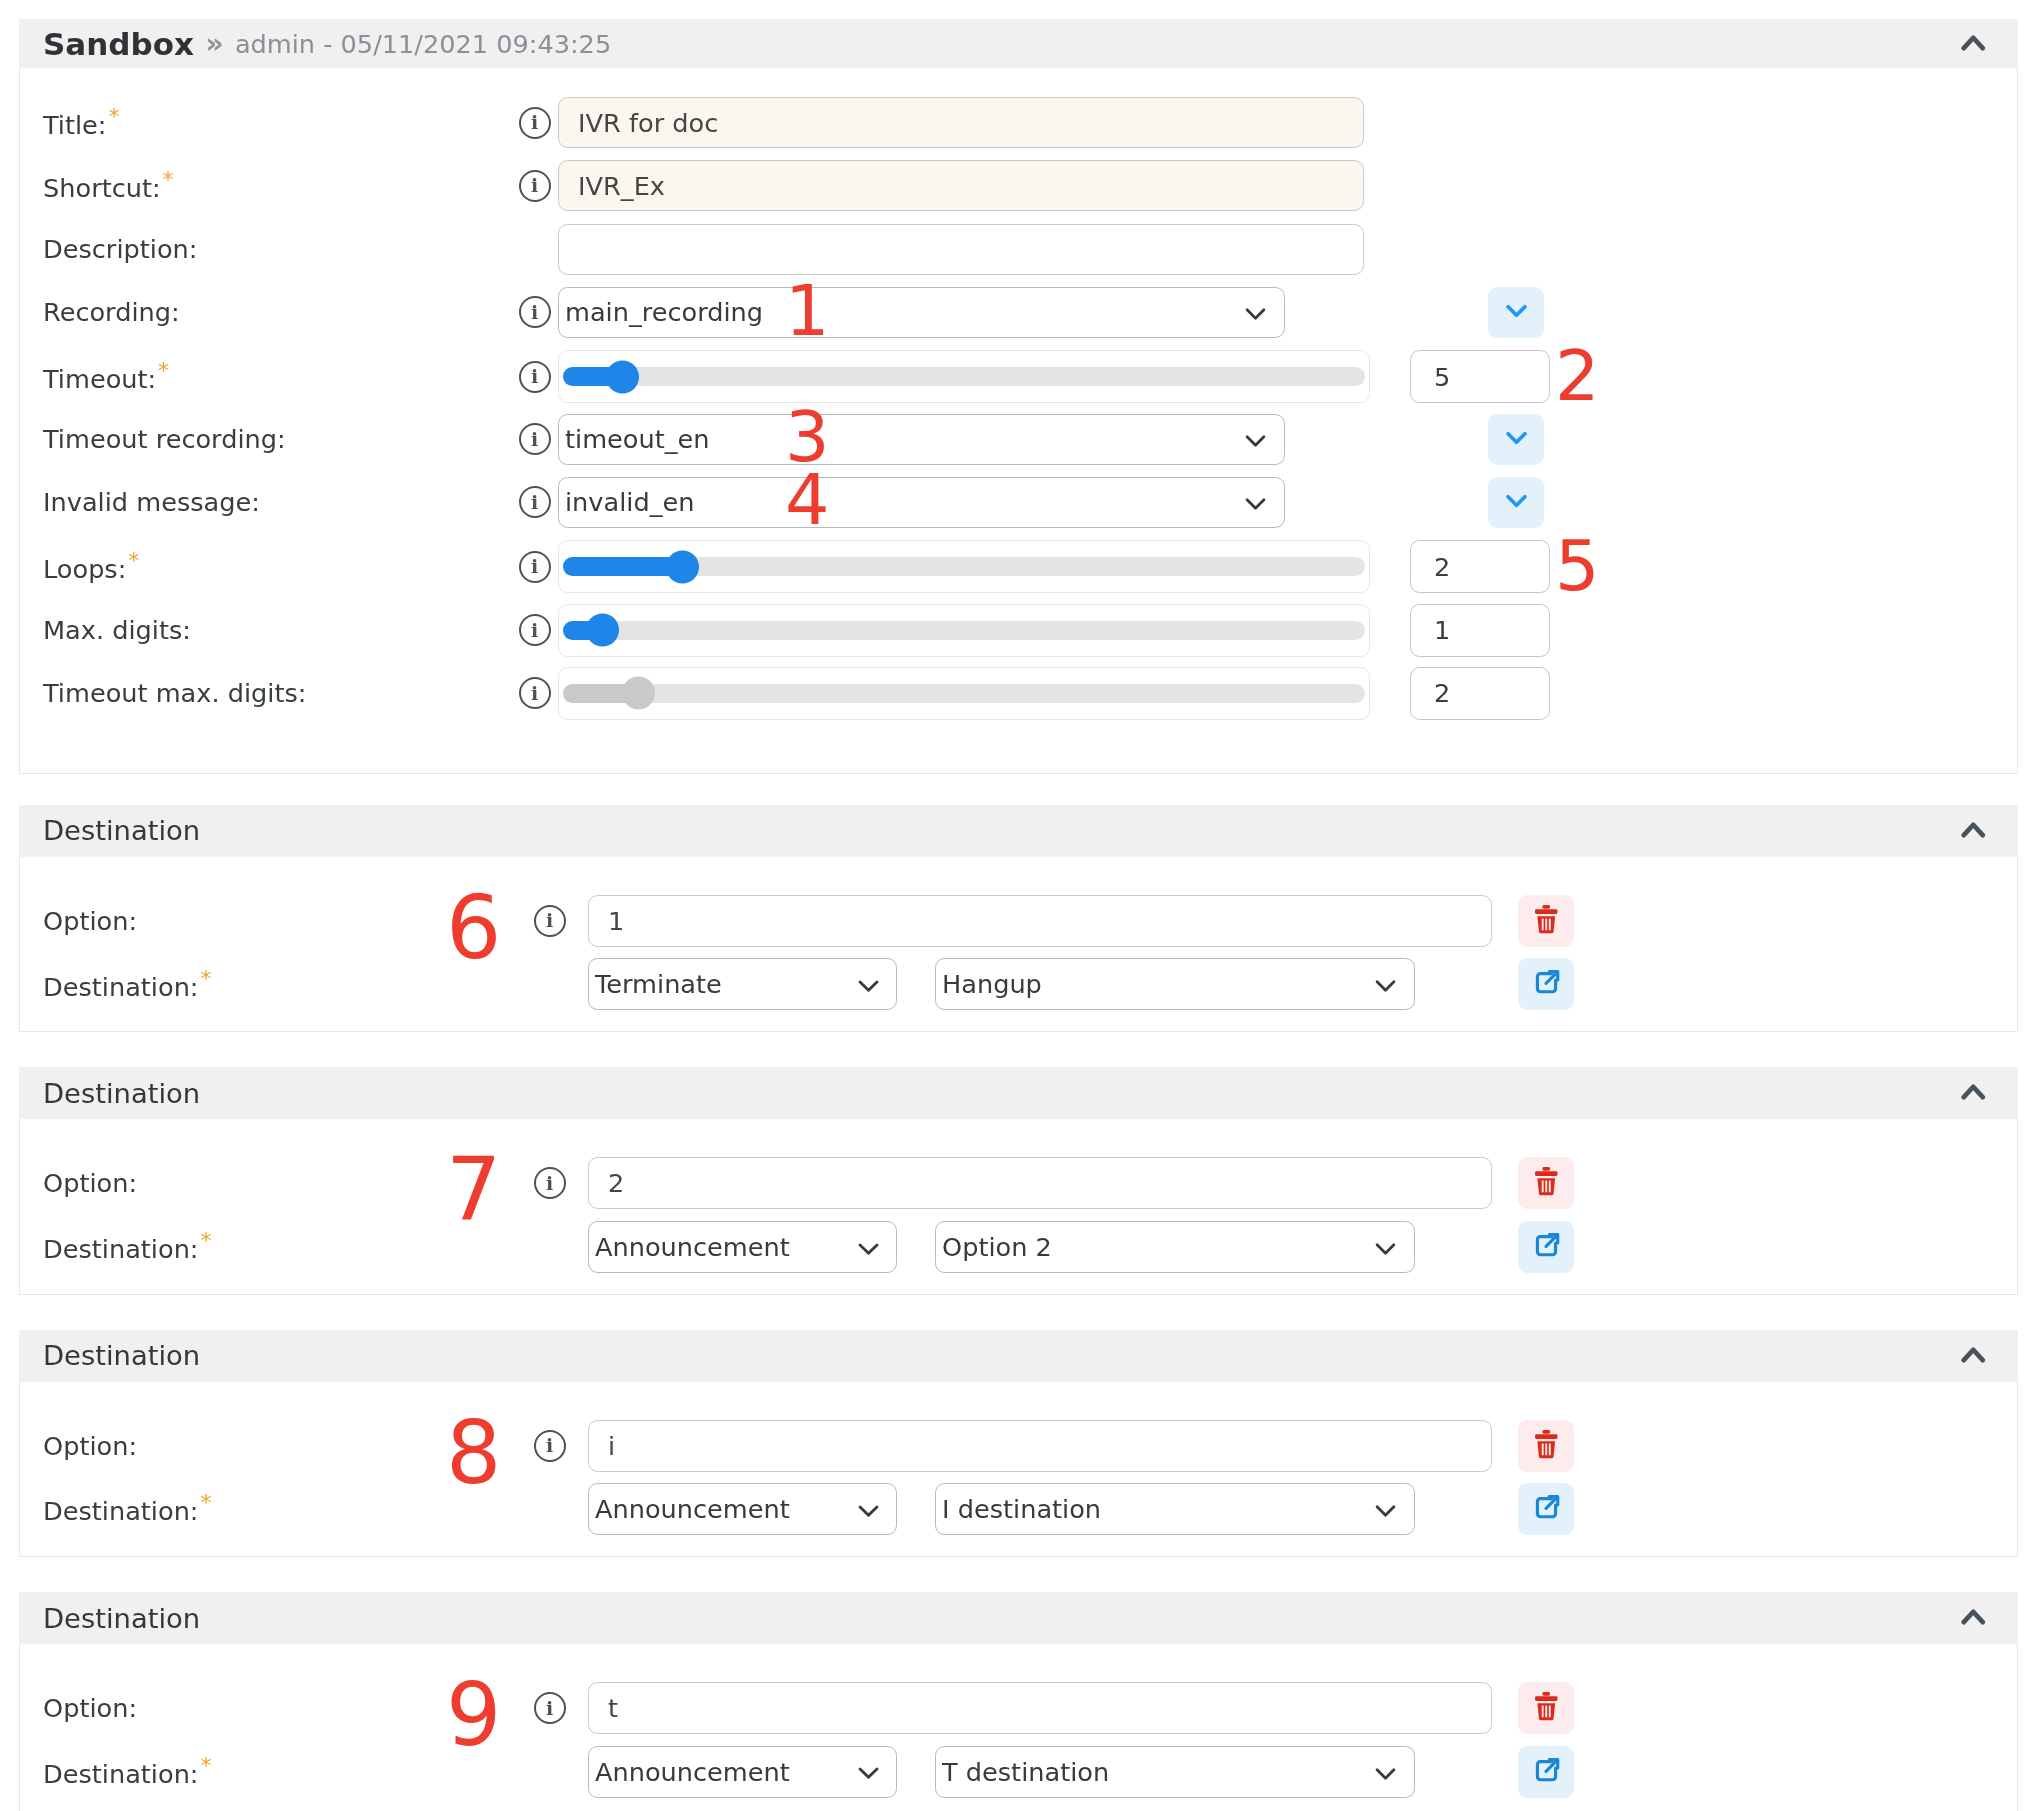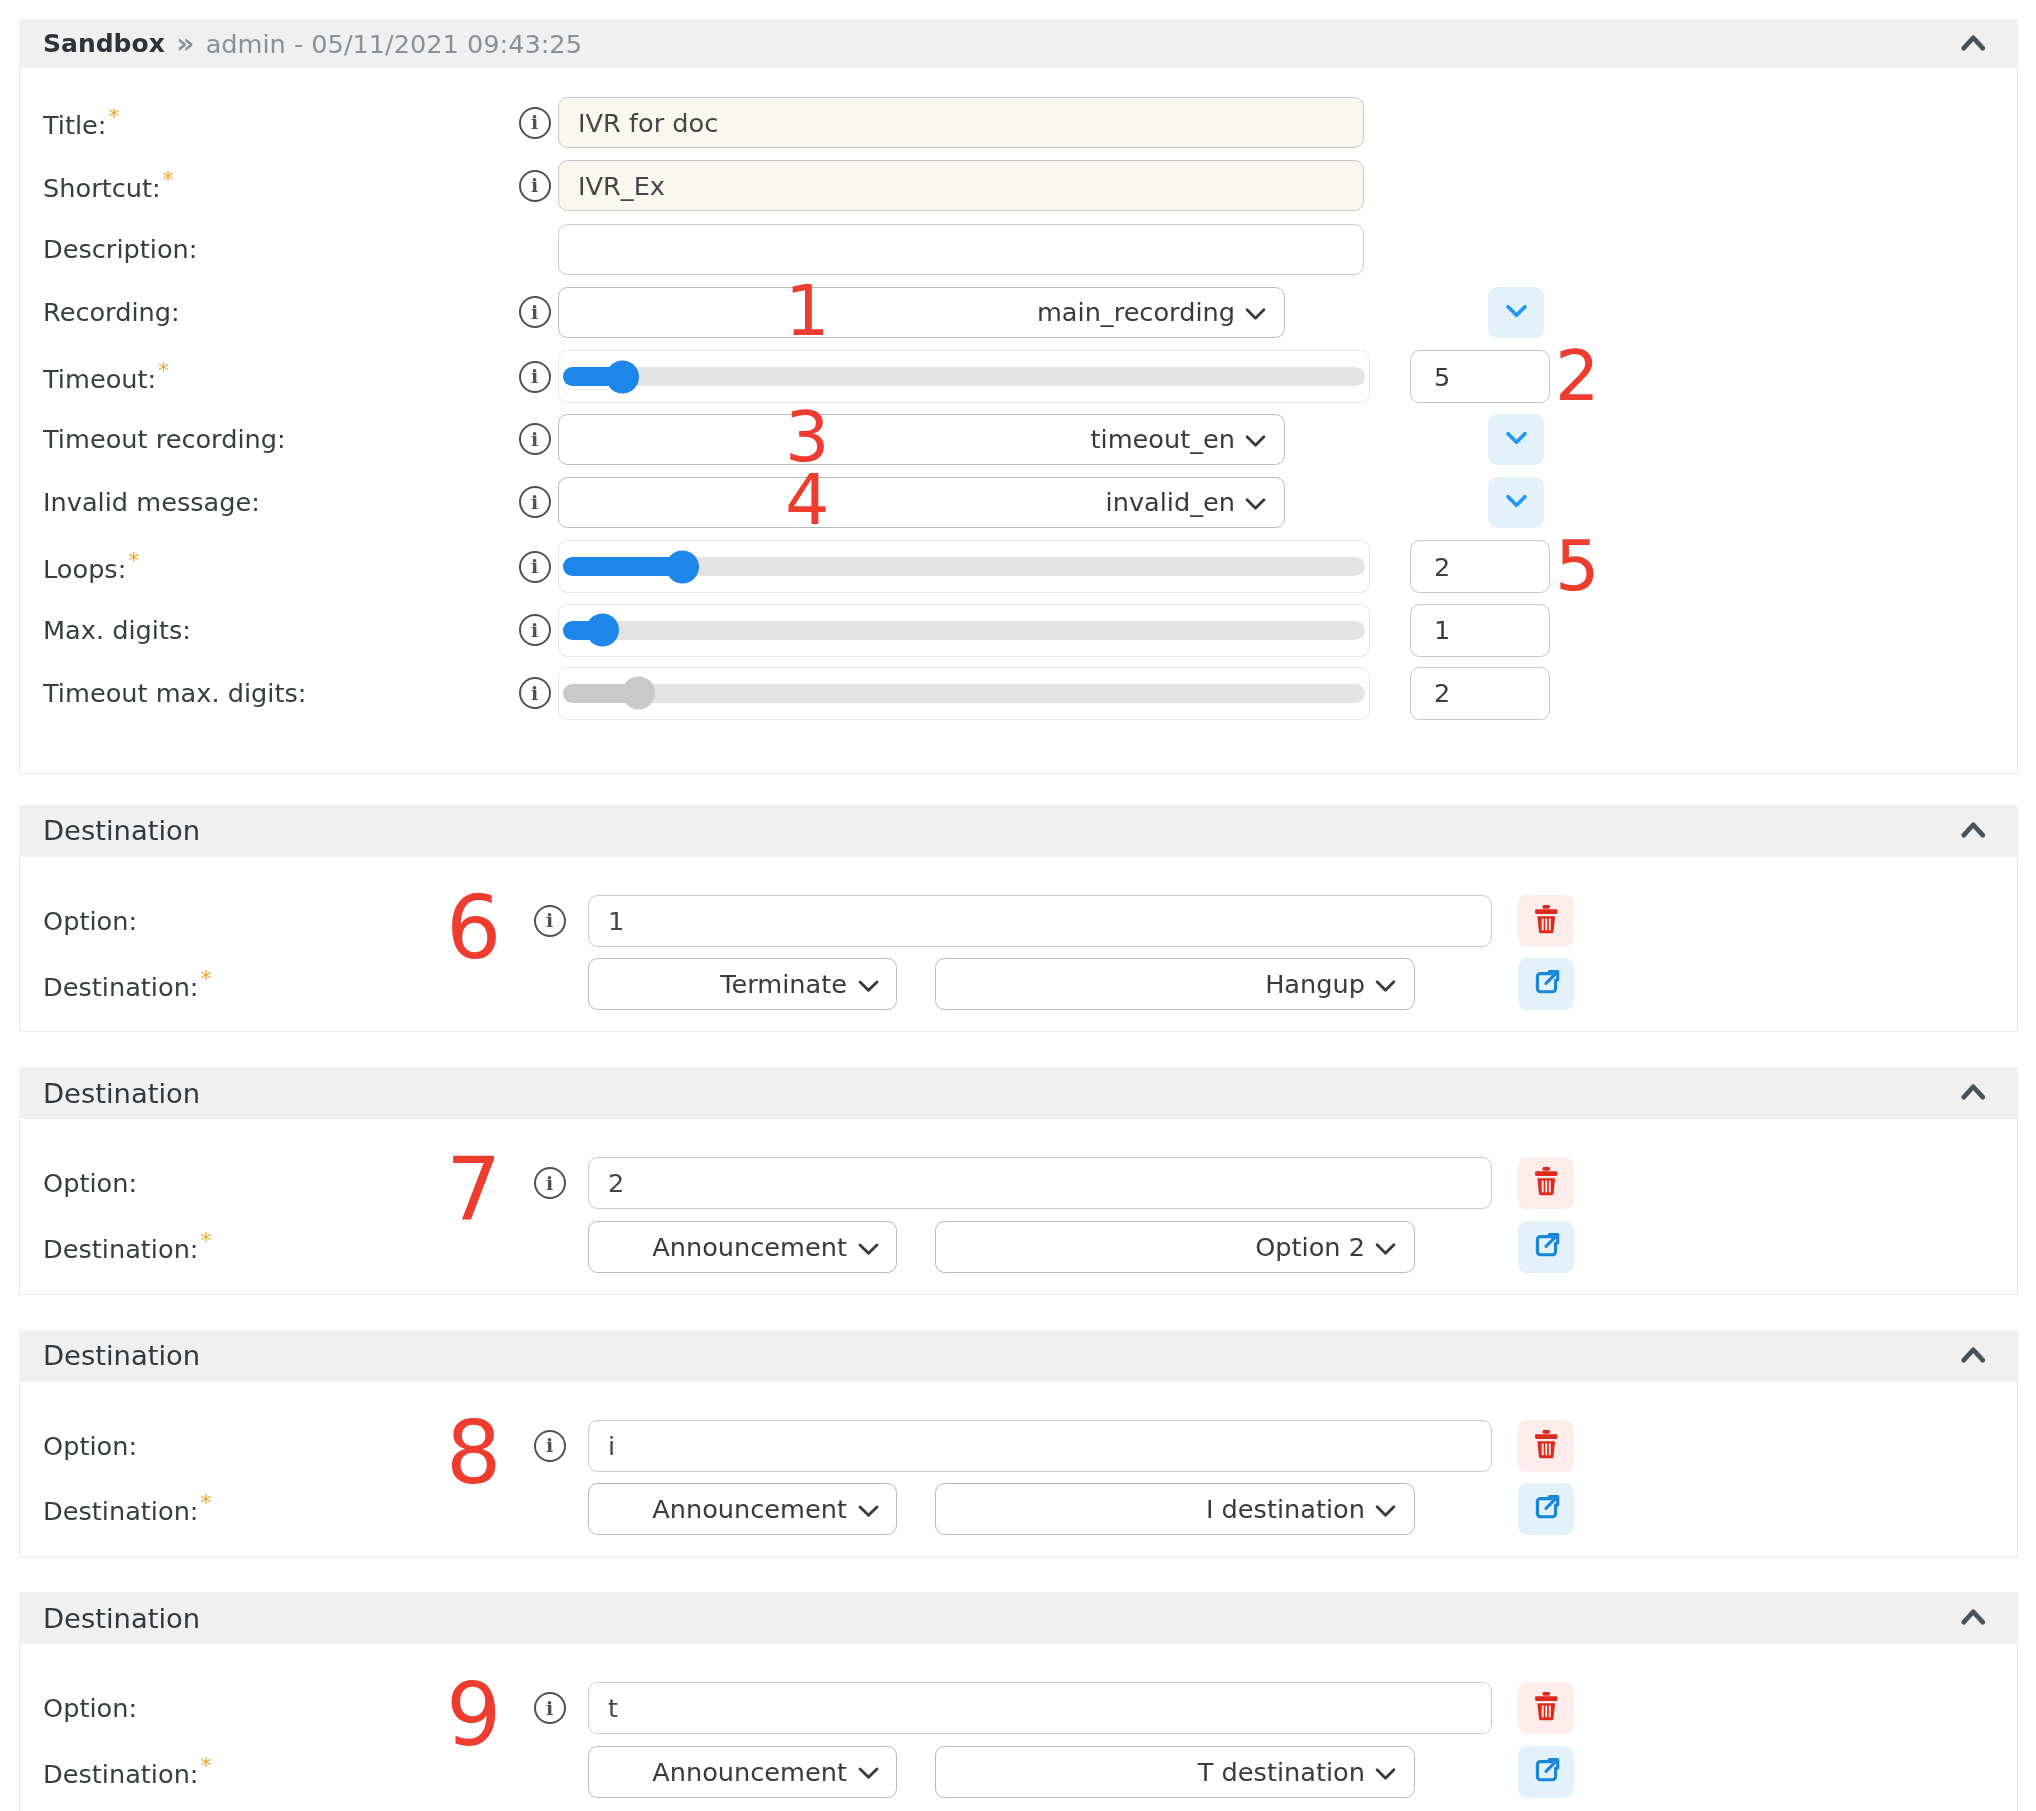--- a/index.html
+++ b/index.html
@@ -14,21 +14,21 @@
   
   .panel { margin-bottom: 31px; }
   .dest-panel { margin-bottom: 35px; }
   .panel-header {
     background: #f0f0f0;
     display: flex; align-items: center;
     padding: 0 28px 0 24px;
   }
   .main-header { height: 49px; }
   .dest-header { height: 52px; }
-  .ph-title { font-size: 25px; font-weight: 600; color: #2f3338; }
+  .ph-title { font-size: 31px; font-weight: 600; color: #2f3338; }
   .ph-sep { font-size: 28px; color: #8d9399; margin: 0 11.4px; font-weight: 600; }
   .ph-sub { font-size: 25.6px; color: #8a9097; }
   .dest-title { font-size: 27.4px; font-weight: 500; color: #33383d; }
   .collapse-btn {
     margin-left: auto; background: none; border: none; cursor: pointer;
     display: flex; align-items: center; padding: 3.8px;
   }
   .panel-body {
     background: #fff;
     border: 0.9px solid #e8e8e8; border-top: none;
@@ -58,21 +58,21 @@
     height: 51px; border: 1.9px solid #c9c9c9; border-radius: 9.5px;
     font-family: inherit; font-size: 25.6px; color: #454545;
     padding: 0 19px; background: #fff; outline: none;
   }
   .cream { background: #faf7ee; }
   .w1045 { width: 806px; }
   .opt-input { width: 904px; height: 52px; }
   .select {
     height: 51px; border: 1.9px solid #b6b9bc; border-radius: 9.5px; background: #fff;
     display: flex; align-items: center; padding: 0 49px 0 6px;
-    font-size: 25.6px; color: #3a3a3a; position: relative; cursor: pointer; justify-content: flex-end;
+    font-size: 25.6px; color: #3a3a3a; position: relative; cursor: pointer;
   }
   .select .sel-chev { position: absolute; right: 17px; top: 50%; transform: translateY(-50%); }
   .w768 { width: 727px; }
   .dsel { height: 52px; }
   .w327 { width: 309px; }
   .w588 { width: 480px; margin-left: 38px; }
 
   
   .slider-box {
     width: 812px; height: 53px; border: 0.9px solid #e7e7e7; border-radius: 9.5px;

